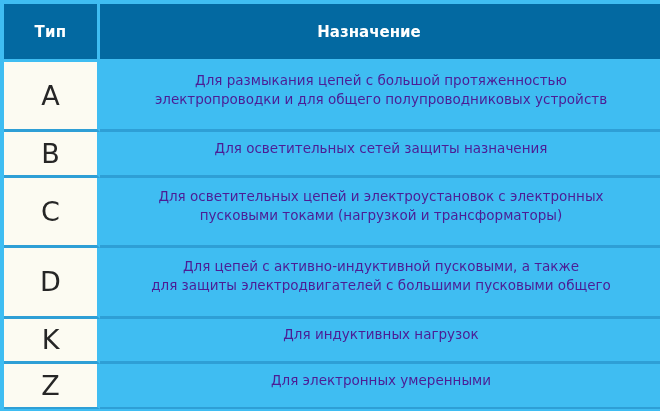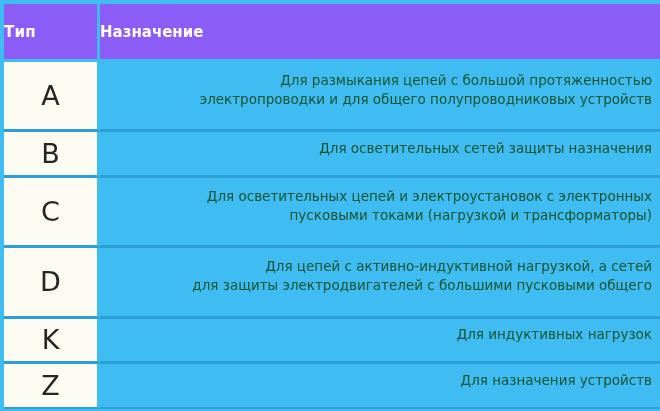--- a/index.html
+++ b/index.html
@@ -37,25 +37,25 @@
   }
 
   .cell {
     display: table-cell;
     vertical-align: middle;
     box-sizing: border-box;
   }
 
   
   .row-header .cell {
-    background: #8b5cf6;
+    background: #0369a1;
     color: #ffffff;
     font-weight: bold;
     font-size: 15px;
-    text-align: left;
+    text-align: center;
     height: 58px;
     border-bottom: 3px solid #3fbdf2;
   }
   .row-header .cell-type {
     width: 96px;
     border-right: 3px solid #3fbdf2;
     letter-spacing: 0.3px;
   }
   .row-header .cell-purpose {
     padding-right: 22px;
@@ -68,24 +68,24 @@
     color: #262626;
     font-size: 27px;
     font-weight: normal;
     text-align: center;
     border-right: 3px solid #3fbdf2;
     border-bottom: 3px solid #2e9fd6;
   }
 
   .row-body .cell-purpose {
     background: #3fbdf2;
-    color: #14532d;
+    color: #4c1d95;
     font-size: 13.5px;
     line-height: 19px;
-    text-align: right;
+    text-align: center;
     padding: 0 8px 11px 10px;
     border-bottom: 3px solid #2e9fd6;
   }
 
   .row-body:last-child .cell-type,
   .row-body:last-child .cell-purpose {
     border-bottom: 2px solid #2e9fd6;
   }
 
   .desc-line {
@@ -123,33 +123,33 @@
       <div class="cell cell-type">C</div>
       <div class="cell cell-purpose">
         <span class="desc-line">Для осветительных цепей и электроустановок с электронных</span>
         <span class="desc-line">пусковыми токами (нагрузкой и трансформаторы)</span>
       </div>
     </div>
 
     <div class="row row-body">
       <div class="cell cell-type">D</div>
       <div class="cell cell-purpose">
-        <span class="desc-line">Для цепей с активно-индуктивной нагрузкой, а сетей</span>
+        <span class="desc-line">Для цепей с активно-индуктивной пусковыми, а также</span>
         <span class="desc-line">для защиты электродвигателей с большими пусковыми общего</span>
       </div>
     </div>
 
     <div class="row row-body">
       <div class="cell cell-type">K</div>
       <div class="cell cell-purpose">
         <span class="desc-line">Для индуктивных нагрузок</span>
       </div>
     </div>
 
     <div class="row row-body">
       <div class="cell cell-type">Z</div>
       <div class="cell cell-purpose">
-        <span class="desc-line">Для назначения устройств</span>
+        <span class="desc-line">Для электронных умеренными</span>
       </div>
     </div>
 
   </div>
 </div>
 
 </body></html>

